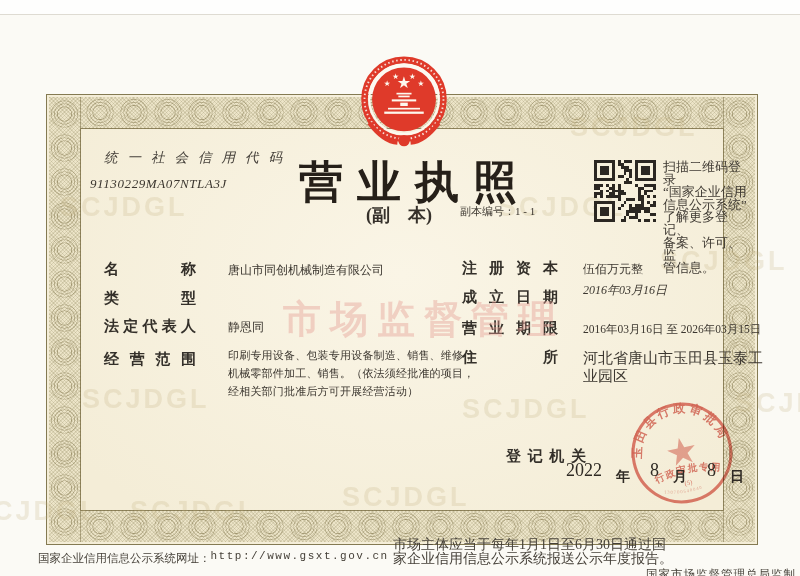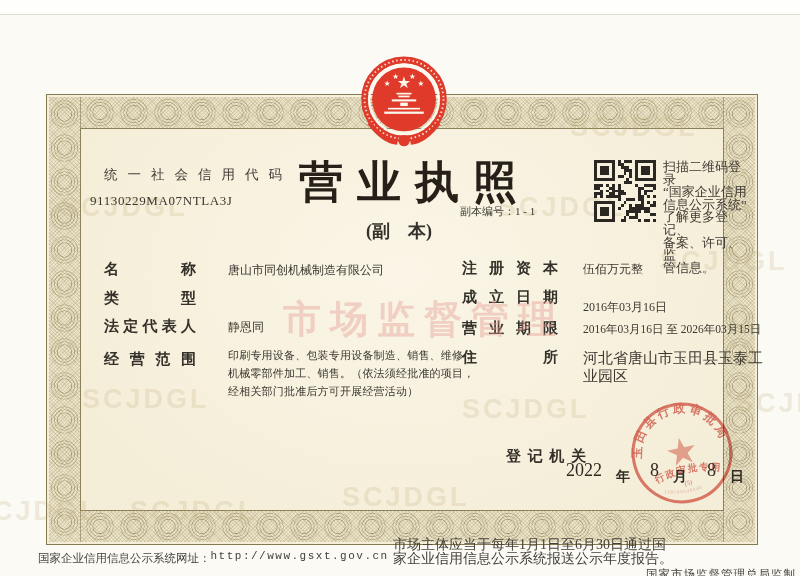--- a/index.html
+++ b/index.html
@@ -29,26 +29,26 @@
   .band-left{left:2px;border-right:1px solid rgba(116,104,62,.5);}
   .band-right{right:2px;border-left:1px solid rgba(116,104,62,.5);}
 
   
   .wm{position:absolute;font-family:"Liberation Sans","DejaVu Sans",sans-serif;font-weight:bold;
       font-size:27px;letter-spacing:3px;color:rgba(190,172,122,.22);z-index:1;pointer-events:none;}
   .wm-stamp{position:absolute;left:283px;top:294px;font-size:38px;letter-spacing:9px;font-weight:bold;
       font-family:"Liberation Sans","DejaVu Sans",sans-serif;color:rgba(229,158,148,.42);z-index:3;pointer-events:none;}
 
   
-  .credit{position:absolute;left:104px;top:166px;z-index:2;}
+  .credit{position:absolute;left:104px;top:149px;z-index:2;font-style:italic;}
   .credit .lbl{font-size:13.5px;letter-spacing:10px;color:#45403a;}
   .credit .val{margin-top:9px;margin-left:-14px;font-size:13px;letter-spacing:.6px;color:#3b362f;}
   .title{position:absolute;left:299px;top:153px;z-index:2;font-family:"Liberation Sans","DejaVu Sans",sans-serif;
          font-weight:900;font-size:44px;letter-spacing:14px;color:#262019;white-space:nowrap;}
-  .subtitle{position:absolute;left:366px;top:203px;z-index:2;font-size:18px;font-weight:600;color:#35302a;white-space:nowrap;margin-top:16px;}
+  .subtitle{position:absolute;left:366px;top:203px;z-index:2;font-size:18px;font-weight:600;color:#35302a;white-space:nowrap;}
   .copyno{position:absolute;left:460px;top:204px;z-index:2;font-size:11px;color:#3d3831;}
 
   .qr{position:absolute;left:594px;top:160px;width:62px;height:62px;z-index:2;}
   .qr-cap{position:absolute;left:663px;top:161px;width:84px;z-index:2;font-size:13px;line-height:12.6px;color:#3f3a33;}
 
   
   .fld-lbl{position:absolute;z-index:2;font-size:15px;font-weight:600;color:#34302a;
            text-align:justify;text-align-last:justify;}
   .fld-lbl.lc{left:104px;width:92px;}
   .fld-lbl.rc{left:462px;width:96px;}
@@ -284,21 +284,21 @@
   <div class="fld-lbl lc" style="top:317px;">法定代表人</div>
   <div class="fld-val lc" style="top:318px;">静恩同</div>
 
   <div class="fld-lbl lc" style="top:350px;">经营范围</div>
   <div class="fld-val lc scope-val" style="top:346px;">印刷专用设备、包装专用设备制造、销售、维修；机械零部件加工、销售。（依法须经批准的项目，经相关部门批准后方可开展经营活动）</div>
 
   <div class="fld-lbl rc" style="top:259px;">注册资本</div>
   <div class="fld-val rc" style="top:260px;">伍佰万元整</div>
 
   <div class="fld-lbl rc" style="top:288px;">成立日期</div>
-  <div class="fld-val rc" style="top:298px;">2016年03月16日</div>
+  <div class="fld-val rc" style="top:281px;font-style:italic;">2016年03月16日</div>
 
   <div class="fld-lbl rc" style="top:319px;">营业期限</div>
   <div class="fld-val rc" style="top:320px;font-size:11.5px;">2016年03月16日 至 2026年03月15日</div>
 
   <div class="fld-lbl rc" style="top:348px;">住所</div>
   <div class="fld-val rc" style="top:349px;font-size:15px;">河北省唐山市玉田县玉泰工业园区</div>
 
   <div class="regauth">登记机关</div>
 
   <div class="issue-date">

